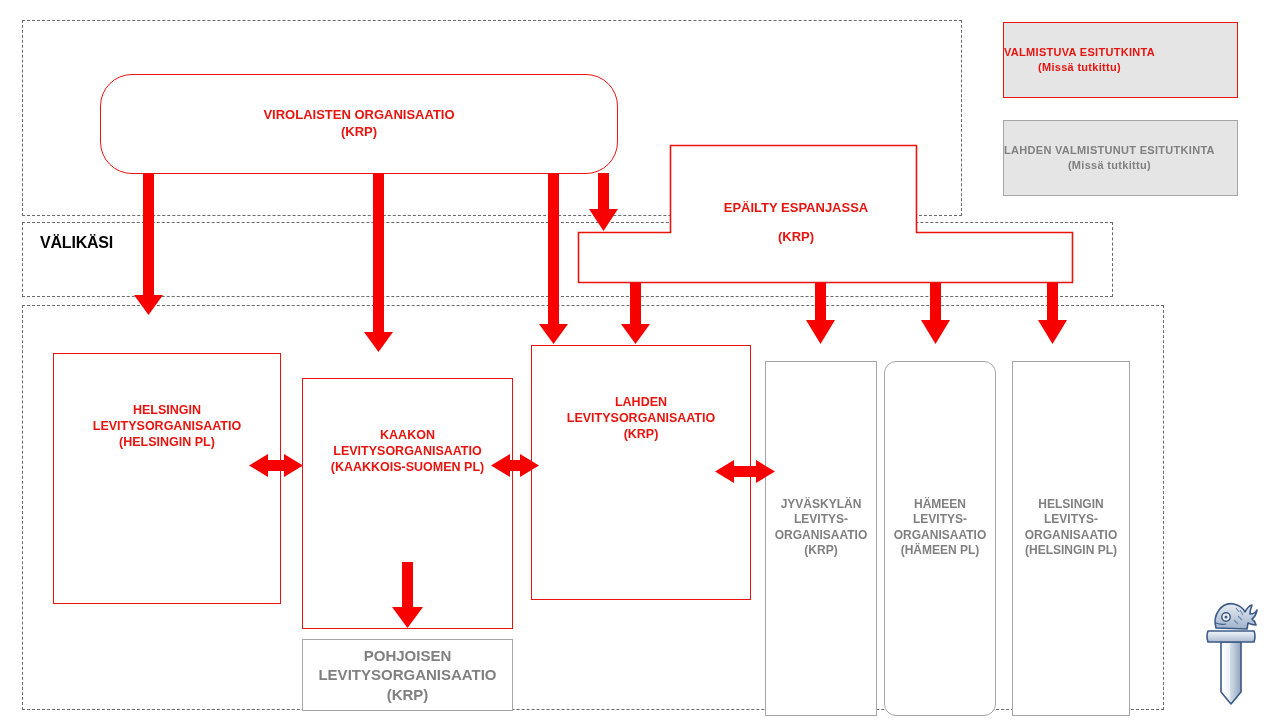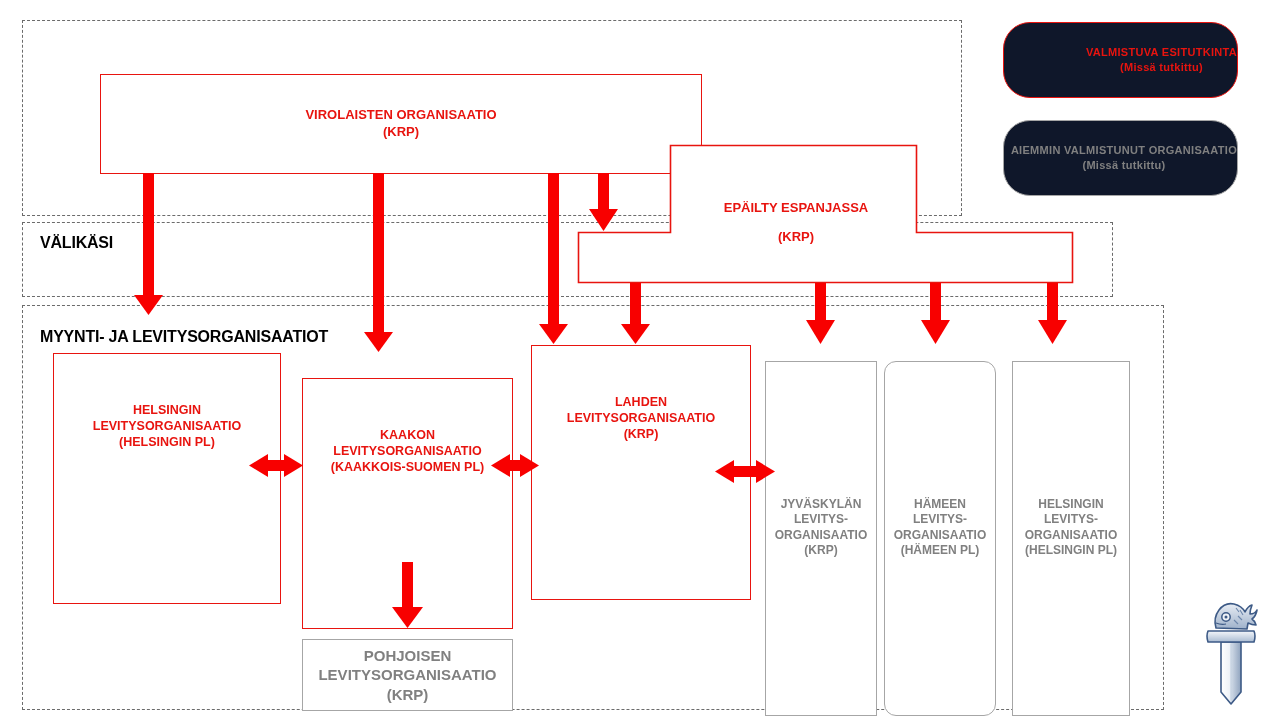--- a/index.html
+++ b/index.html
@@ -62,24 +62,23 @@
   }
   .node.topalign {
     align-items: flex-start;
   }
   
   .legend {
     position: absolute;
     box-sizing: border-box;
     display: flex;
     align-items: center;
-    justify-content: flex-end;
+    justify-content: flex-start;
     text-align: center;
-    background: #0f172a;
-    border-radius: 27px;
+    background: #e5e5e5;
   }
   .legend .lbl { line-height: 1.35; white-space: pre-line; }
   .legend.red { border: 1.6px solid #e8140f; }
   .legend.red .lbl { color: #e8140f; font-weight: bold; font-size: 11px; letter-spacing: 0.3px; }
   .legend.grey { border: 1.3px solid #a6a6a6; }
   .legend.grey .lbl { color: #808080; font-weight: bold; font-size: 11px; letter-spacing: 0.3px; }
   
   #arrows {
     position: absolute;
     left: 0; top: 0;
@@ -96,32 +95,31 @@
 <body>
 
 <div id="canvas">
 
   <div class="section" style="left:22px; top:20px; width:940px; height:196px;"></div>
 
   <div class="section" style="left:22px; top:222px; width:1091px; height:75px;"></div>
   <div class="section-title" style="left:40px; top:234px; font-size:16px;">VÄLIKÄSI</div>
 
   <div class="section" style="left:22px; top:305px; width:1142px; height:405px;"></div>
-  <div class="section-title" style="left:40px; top:328px; font-size:16px;">MYYNTI- JA LEVITYSORGANISAATIOT</div>
 
   <div class="legend red" style="left:1003px; top:22px; width:235px; height:76px;">
     <div class="lbl">VALMISTUVA  ESITUTKINTA
 (Missä  tutkittu)</div>
   </div>
   <div class="legend grey" style="left:1003px; top:120px; width:235px; height:76px;">
-    <div class="lbl">AIEMMIN  VALMISTUNUT  ORGANISAATIO
+    <div class="lbl">LAHDEN  VALMISTUNUT  ESITUTKINTA
 (Missä  tutkittu)</div>
   </div>
 
-  <div class="node red" style="left:100px; top:74px; width:602px; height:100px;">
+  <div class="node red" style="left:100px; top:74px; width:518px; height:100px;border-radius:32px;">
     <div class="lbl" style="font-size:13px;">VIROLAISTEN ORGANISAATIO
 (KRP)</div>
   </div>
 
   <svg id="epailty-shape" style="position:absolute; left:576px; top:143px; width:500px; height:142px;" viewBox="0 0 500 142">
     <path d="M 94.5 2.5 L 340.5 2.5 L 340.5 89.5 L 496.5 89.5 L 496.5 139.5 L 2.5 139.5 L 2.5 89.5 L 94.5 89.5 Z" fill="#ffffff" stroke="#e8140f" stroke-width="1.6"></path>
   </svg>
   <div style="position:absolute; left:676px; top:200px; width:240px; text-align:center;
               color:#e8140f; font-weight:bold; font-size:13px;">EPÄILTY ESPANJASSA</div>
   <div style="position:absolute; left:676px; top:229px; width:240px; text-align:center;

